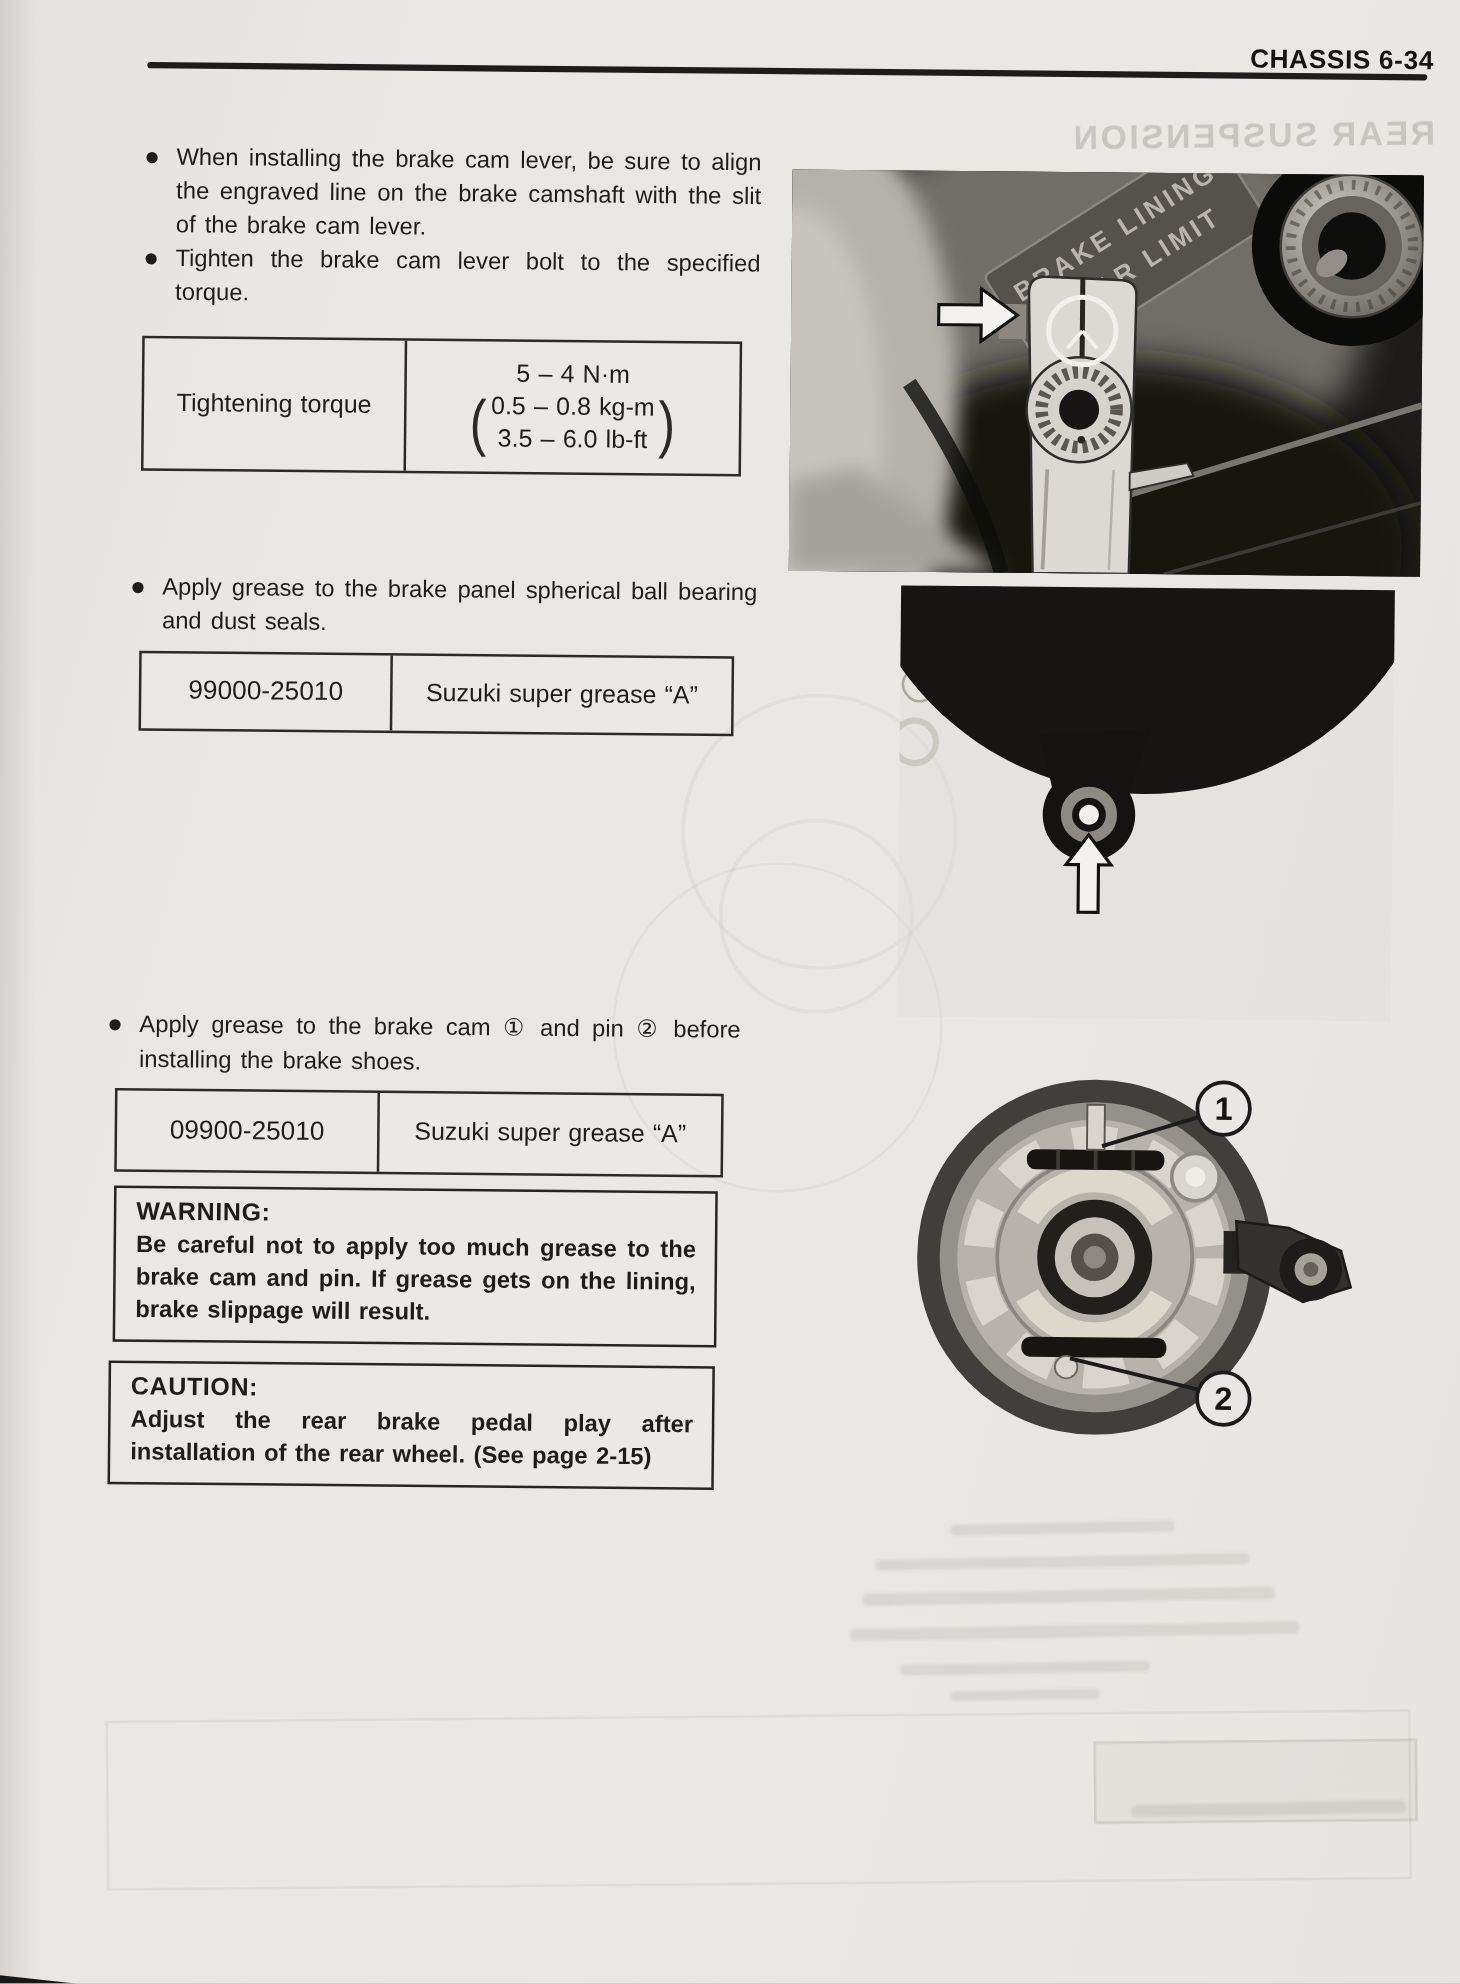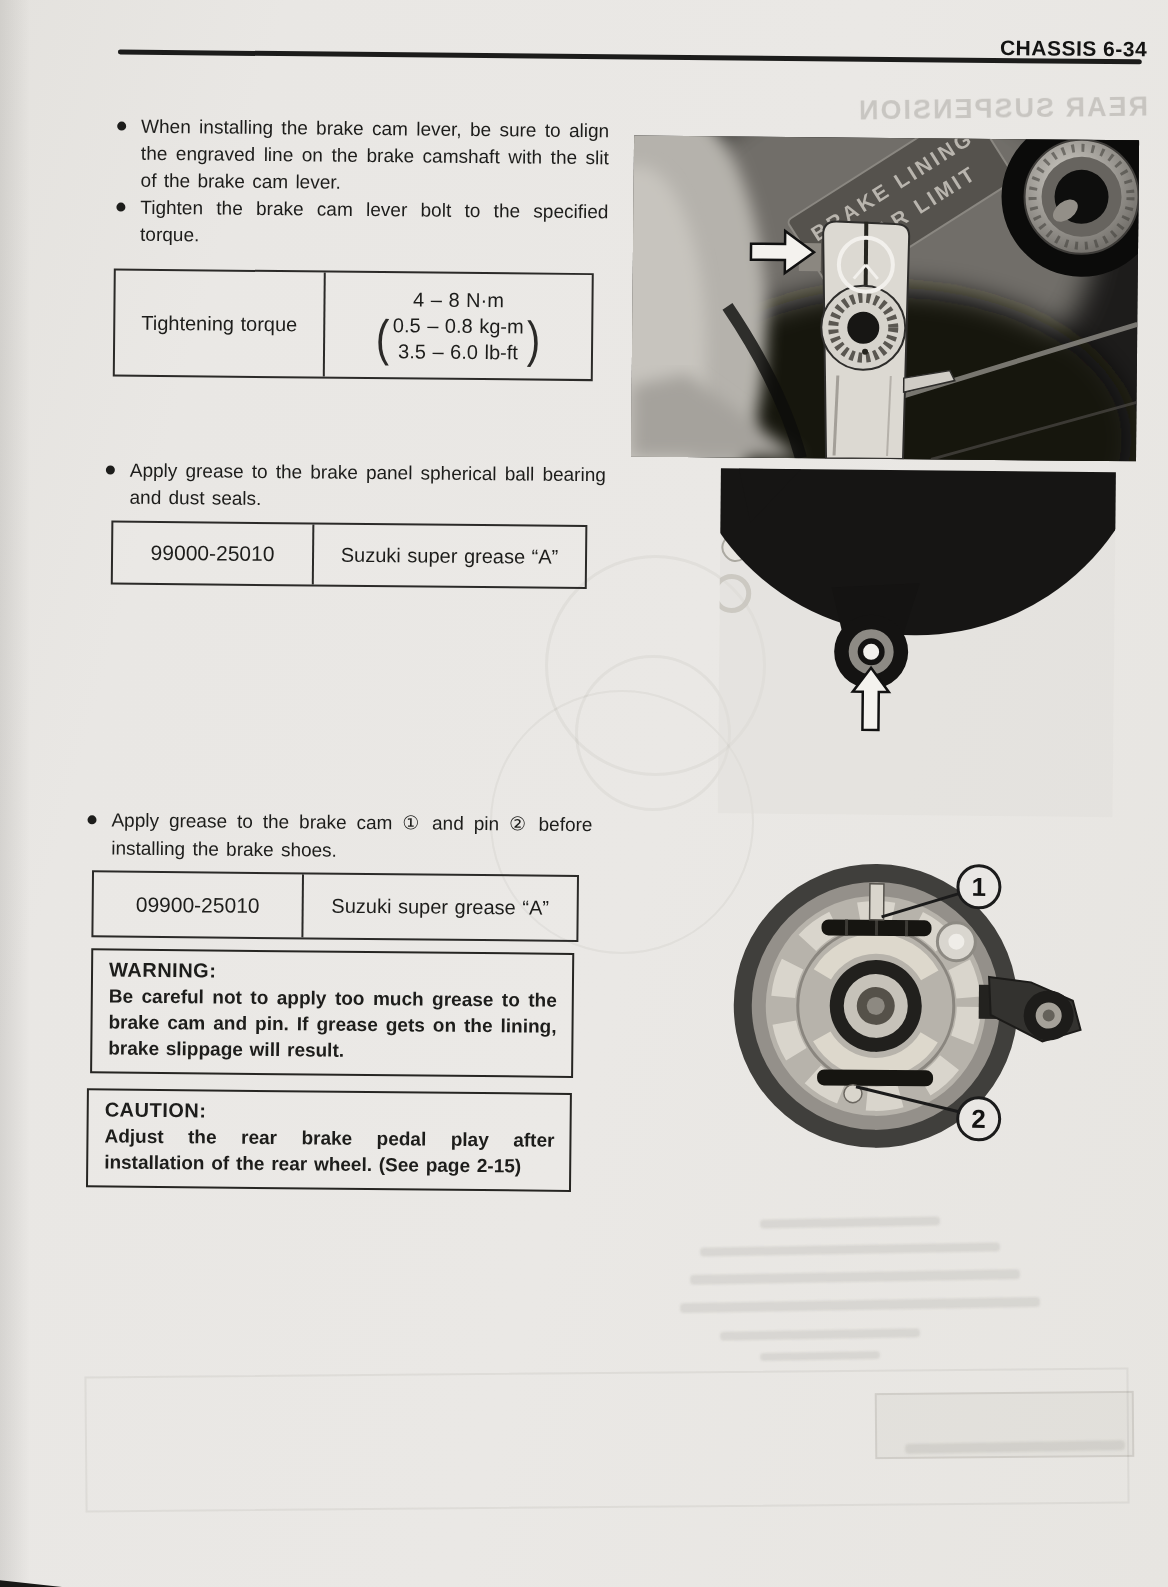--- a/index.html
+++ b/index.html
@@ -95,21 +95,21 @@
       <p>When installing the brake cam lever, be sure to align the engraved line on the brake camshaft with the slit of the brake cam lever.</p>
     </div>
     <div class="bullet b2">
       <span class="dot"></span>
       <p>Tighten the brake cam lever bolt to the specified torque.</p>
     </div>
 
     <div class="spec-table torque">
       <div class="cell left">Tightening torque</div>
       <div class="cell right">
-        <div>4 – 8 N·m</div>
+        <div>5 – 4 N·m</div>
         <div class="paren-group">
           <span class="paren">(</span>
           <span class="paren-lines">
             <span>0.5 – 0.8 kg-m</span>
             <span>3.5 – 6.0 lb-ft</span>
           </span>
           <span class="paren">)</span>
         </div>
       </div>
     </div>

